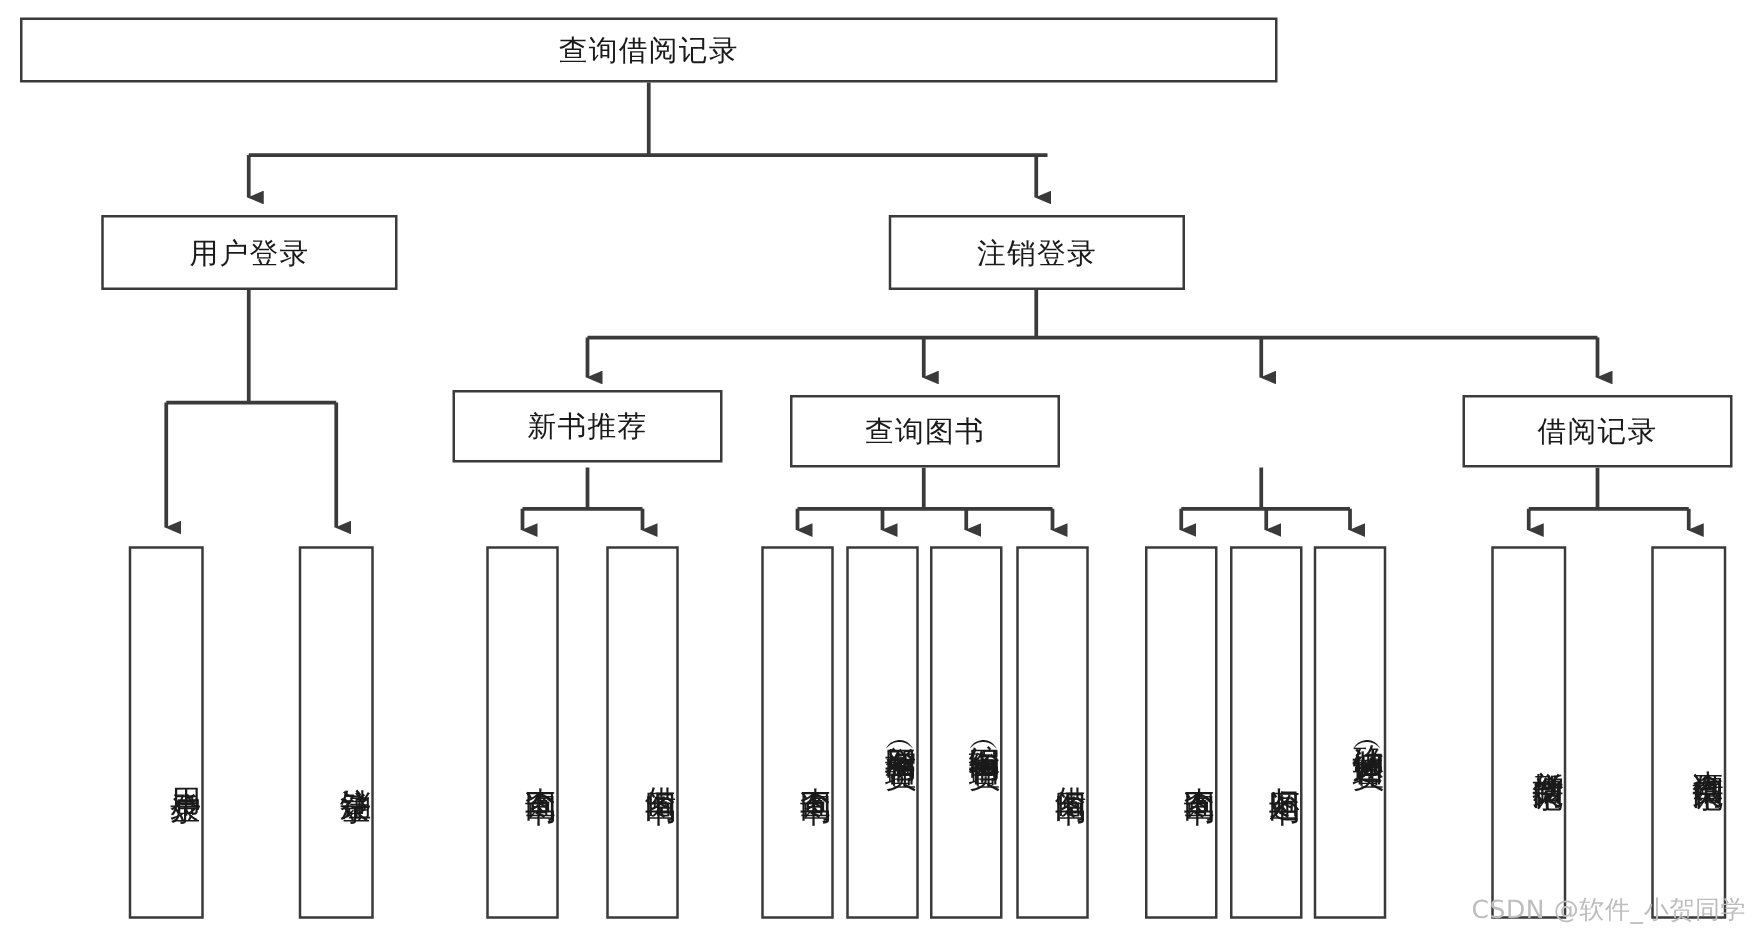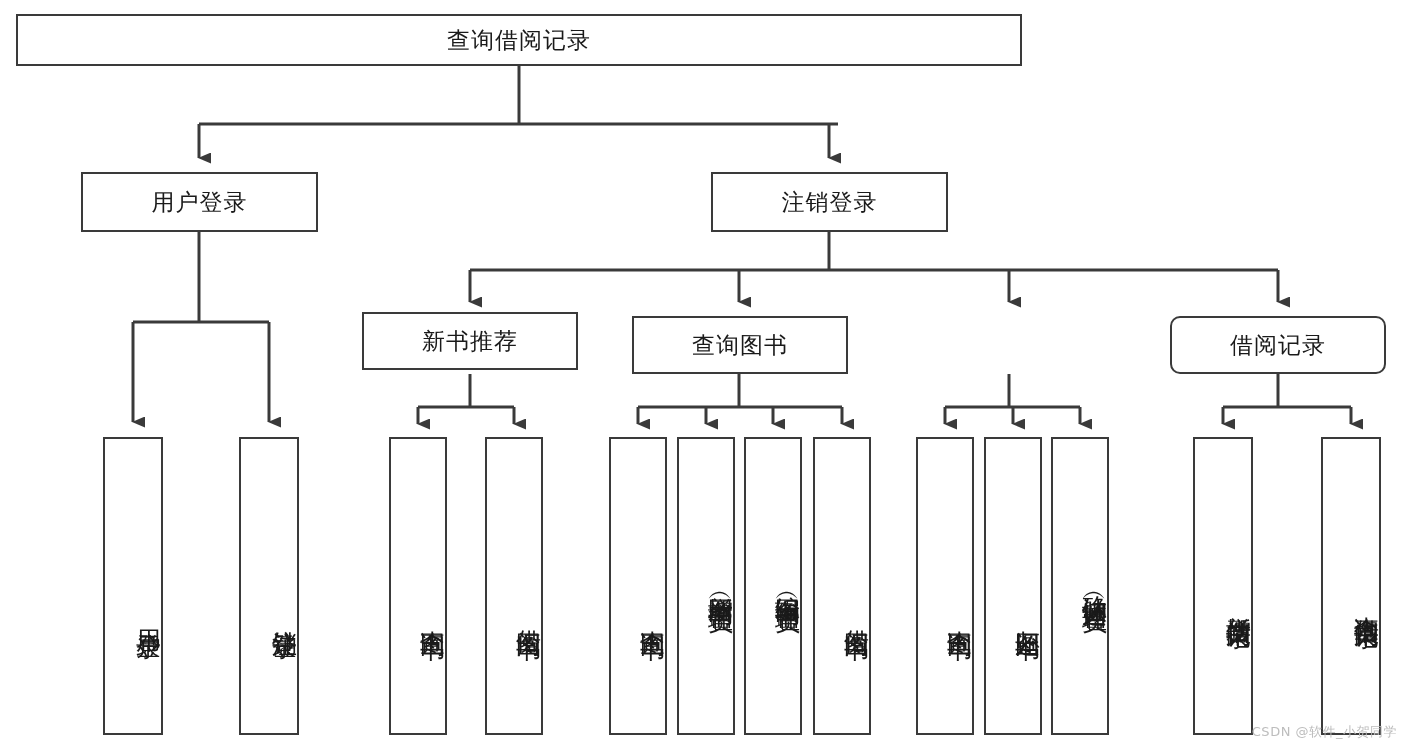--- a/index.html
+++ b/index.html
@@ -48,21 +48,21 @@
   .node.vert.tall{
     align-items:flex-start;
   }
   .node-label{
     white-space:pre;
   }
   .watermark{
     position:absolute;
     right:8px;
     bottom:6px;
-    font-size:13px;
+    font-size:20px;
     color:#bdbdbd;
     letter-spacing:0.5px;
     white-space:nowrap;
   }
 </style>
 </head>
 <body>
 
 <div id="canvas">
 
@@ -127,21 +127,21 @@
   <div class="node horiz" style="left:711px; top:172px; width:237px; height:60px;">
     <span class="node-label">注销登录</span>
   </div>
 
   <div class="node horiz" style="left:362px; top:312px; width:216px; height:58px;">
     <span class="node-label">新书推荐</span>
   </div>
   <div class="node horiz" style="left:632px; top:316px; width:216px; height:58px;">
     <span class="node-label">查询图书</span>
   </div>
-  <div class="node horiz" style="left:1170px; top:316px; width:216px; height:58px;border-radius:10px;">
+  <div class="node horiz" style="left:1170px; top:316px; width:216px; height:58px;">
     <span class="node-label">借阅记录</span>
   </div>
 
   <div class="node vert" style="left:103px; top:437px; width:60px; height:298px; padding-top:66px;">
     <span class="node-label">用户登录</span>
   </div>
   <div class="node vert" style="left:239px; top:437px; width:60px; height:298px; padding-top:66px;">
     <span class="node-label">注销登录</span>
   </div>
 

